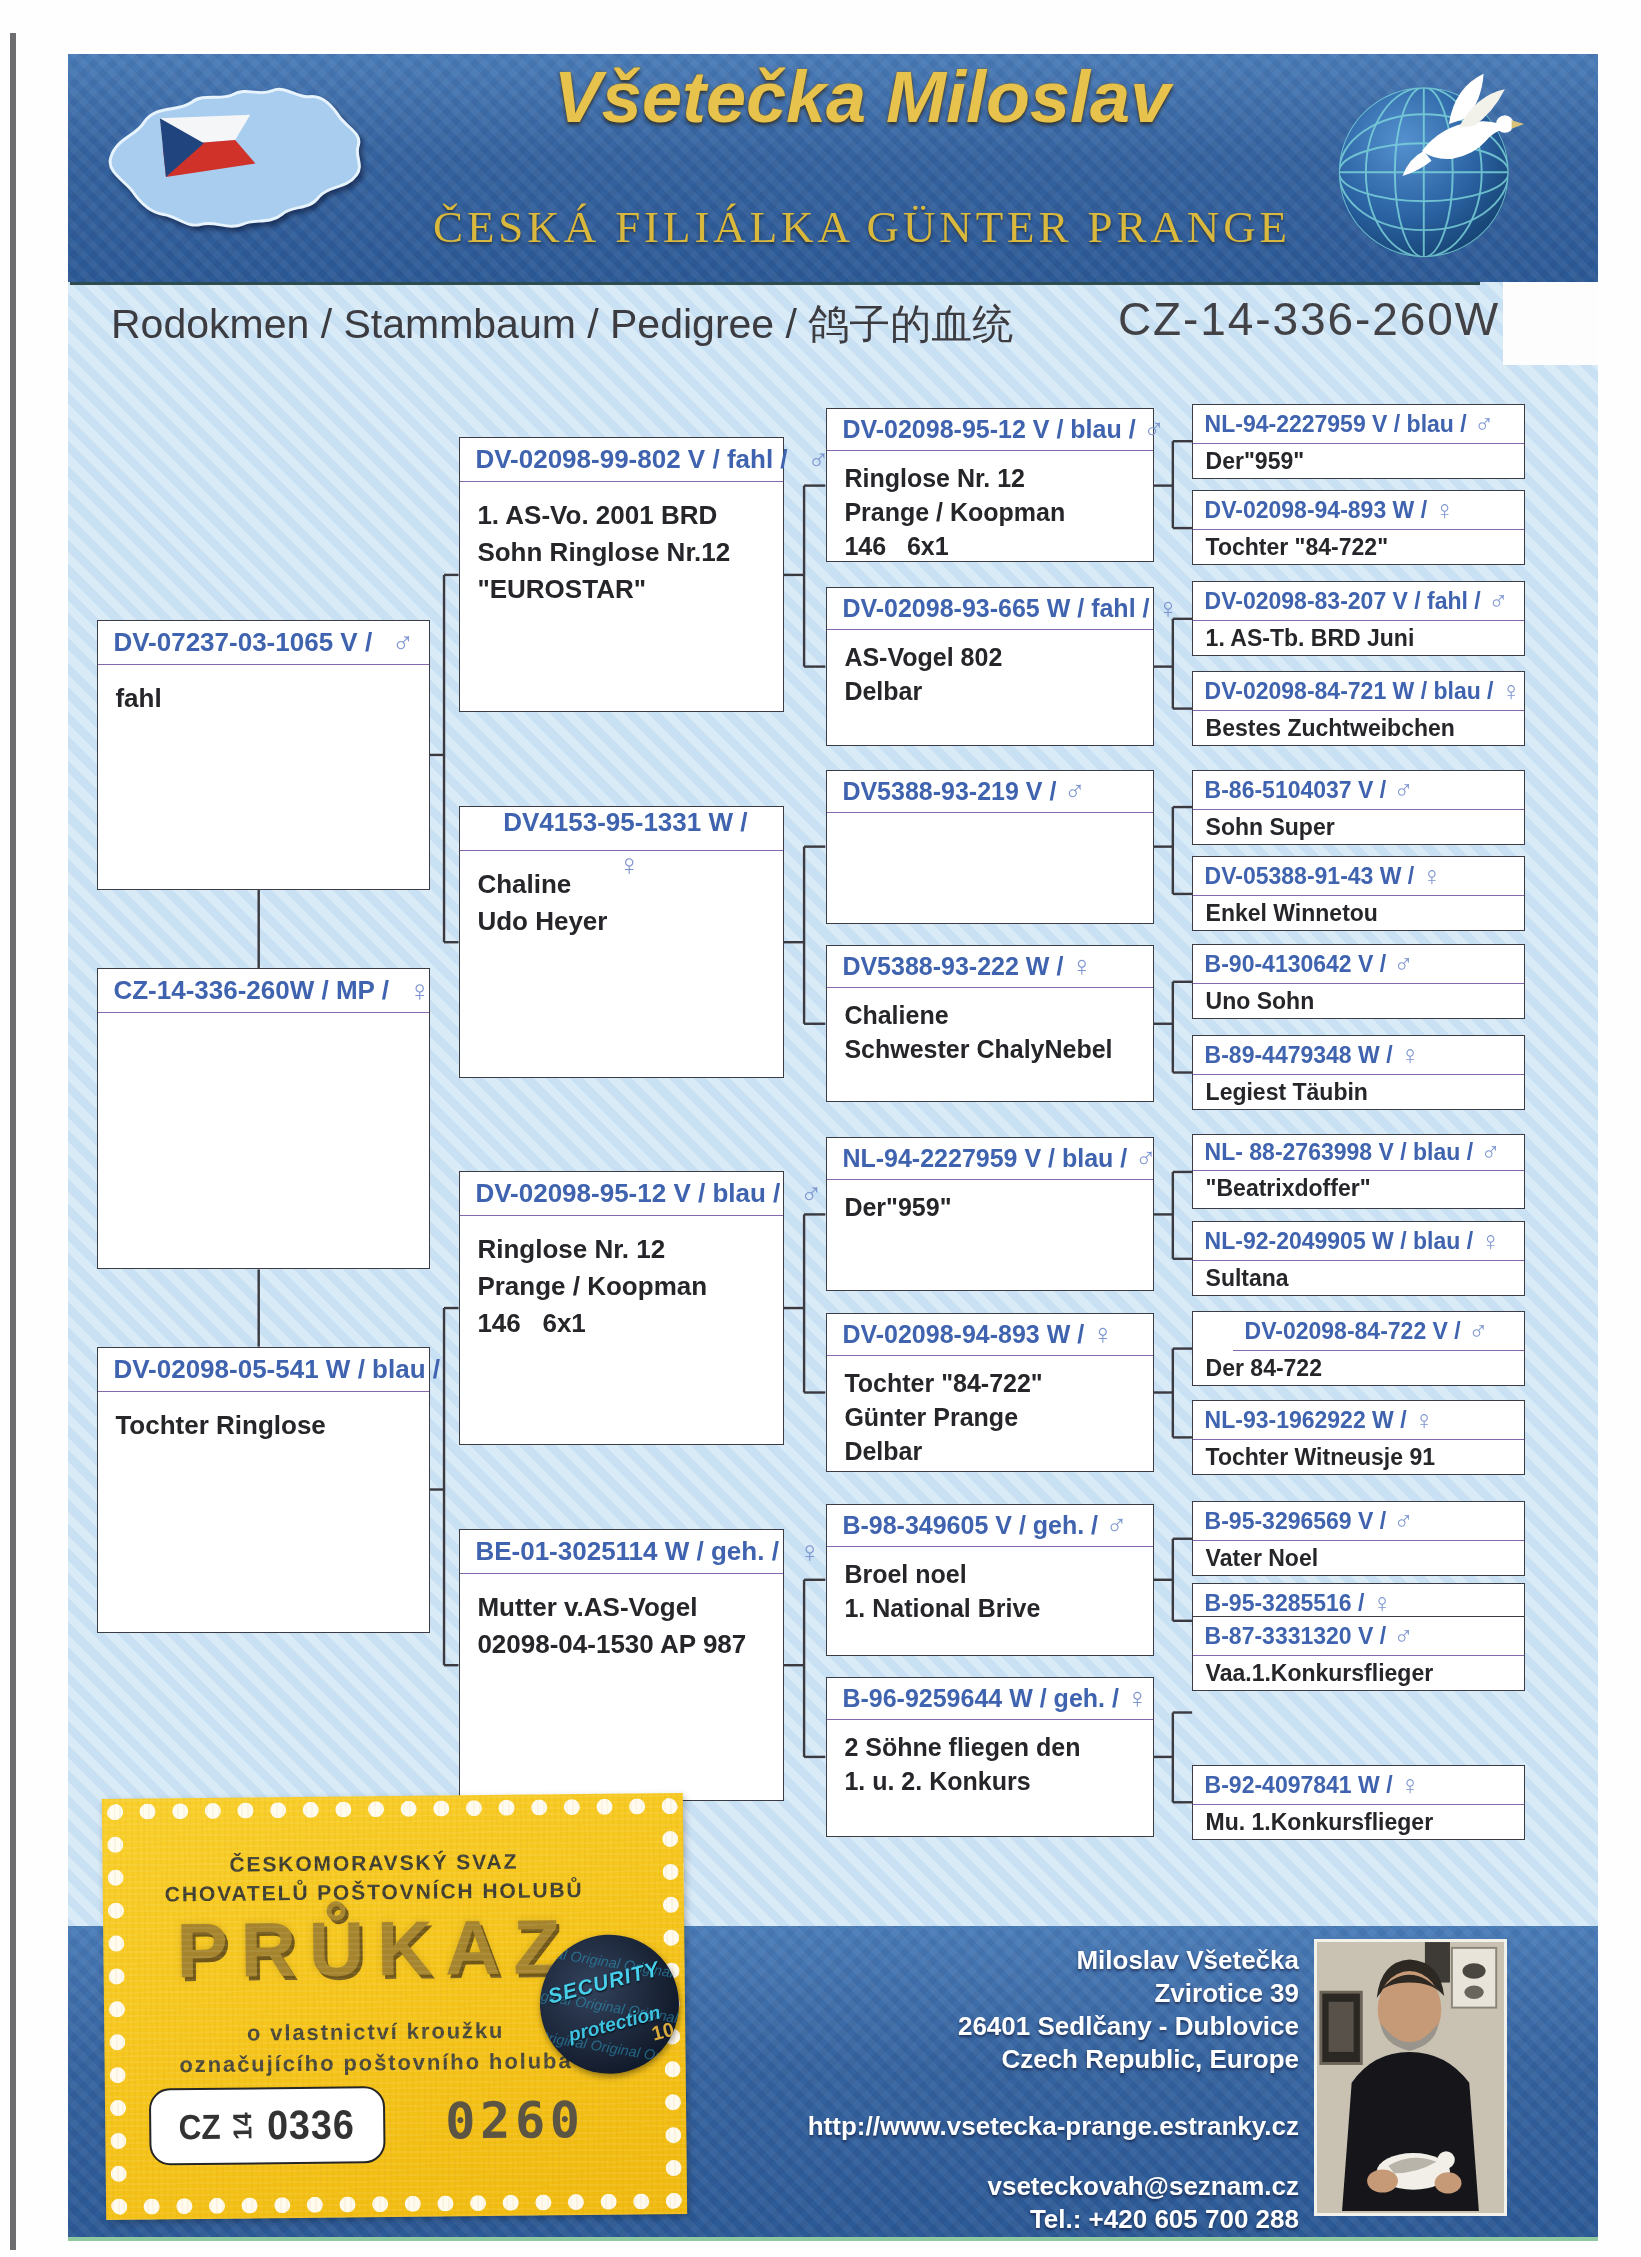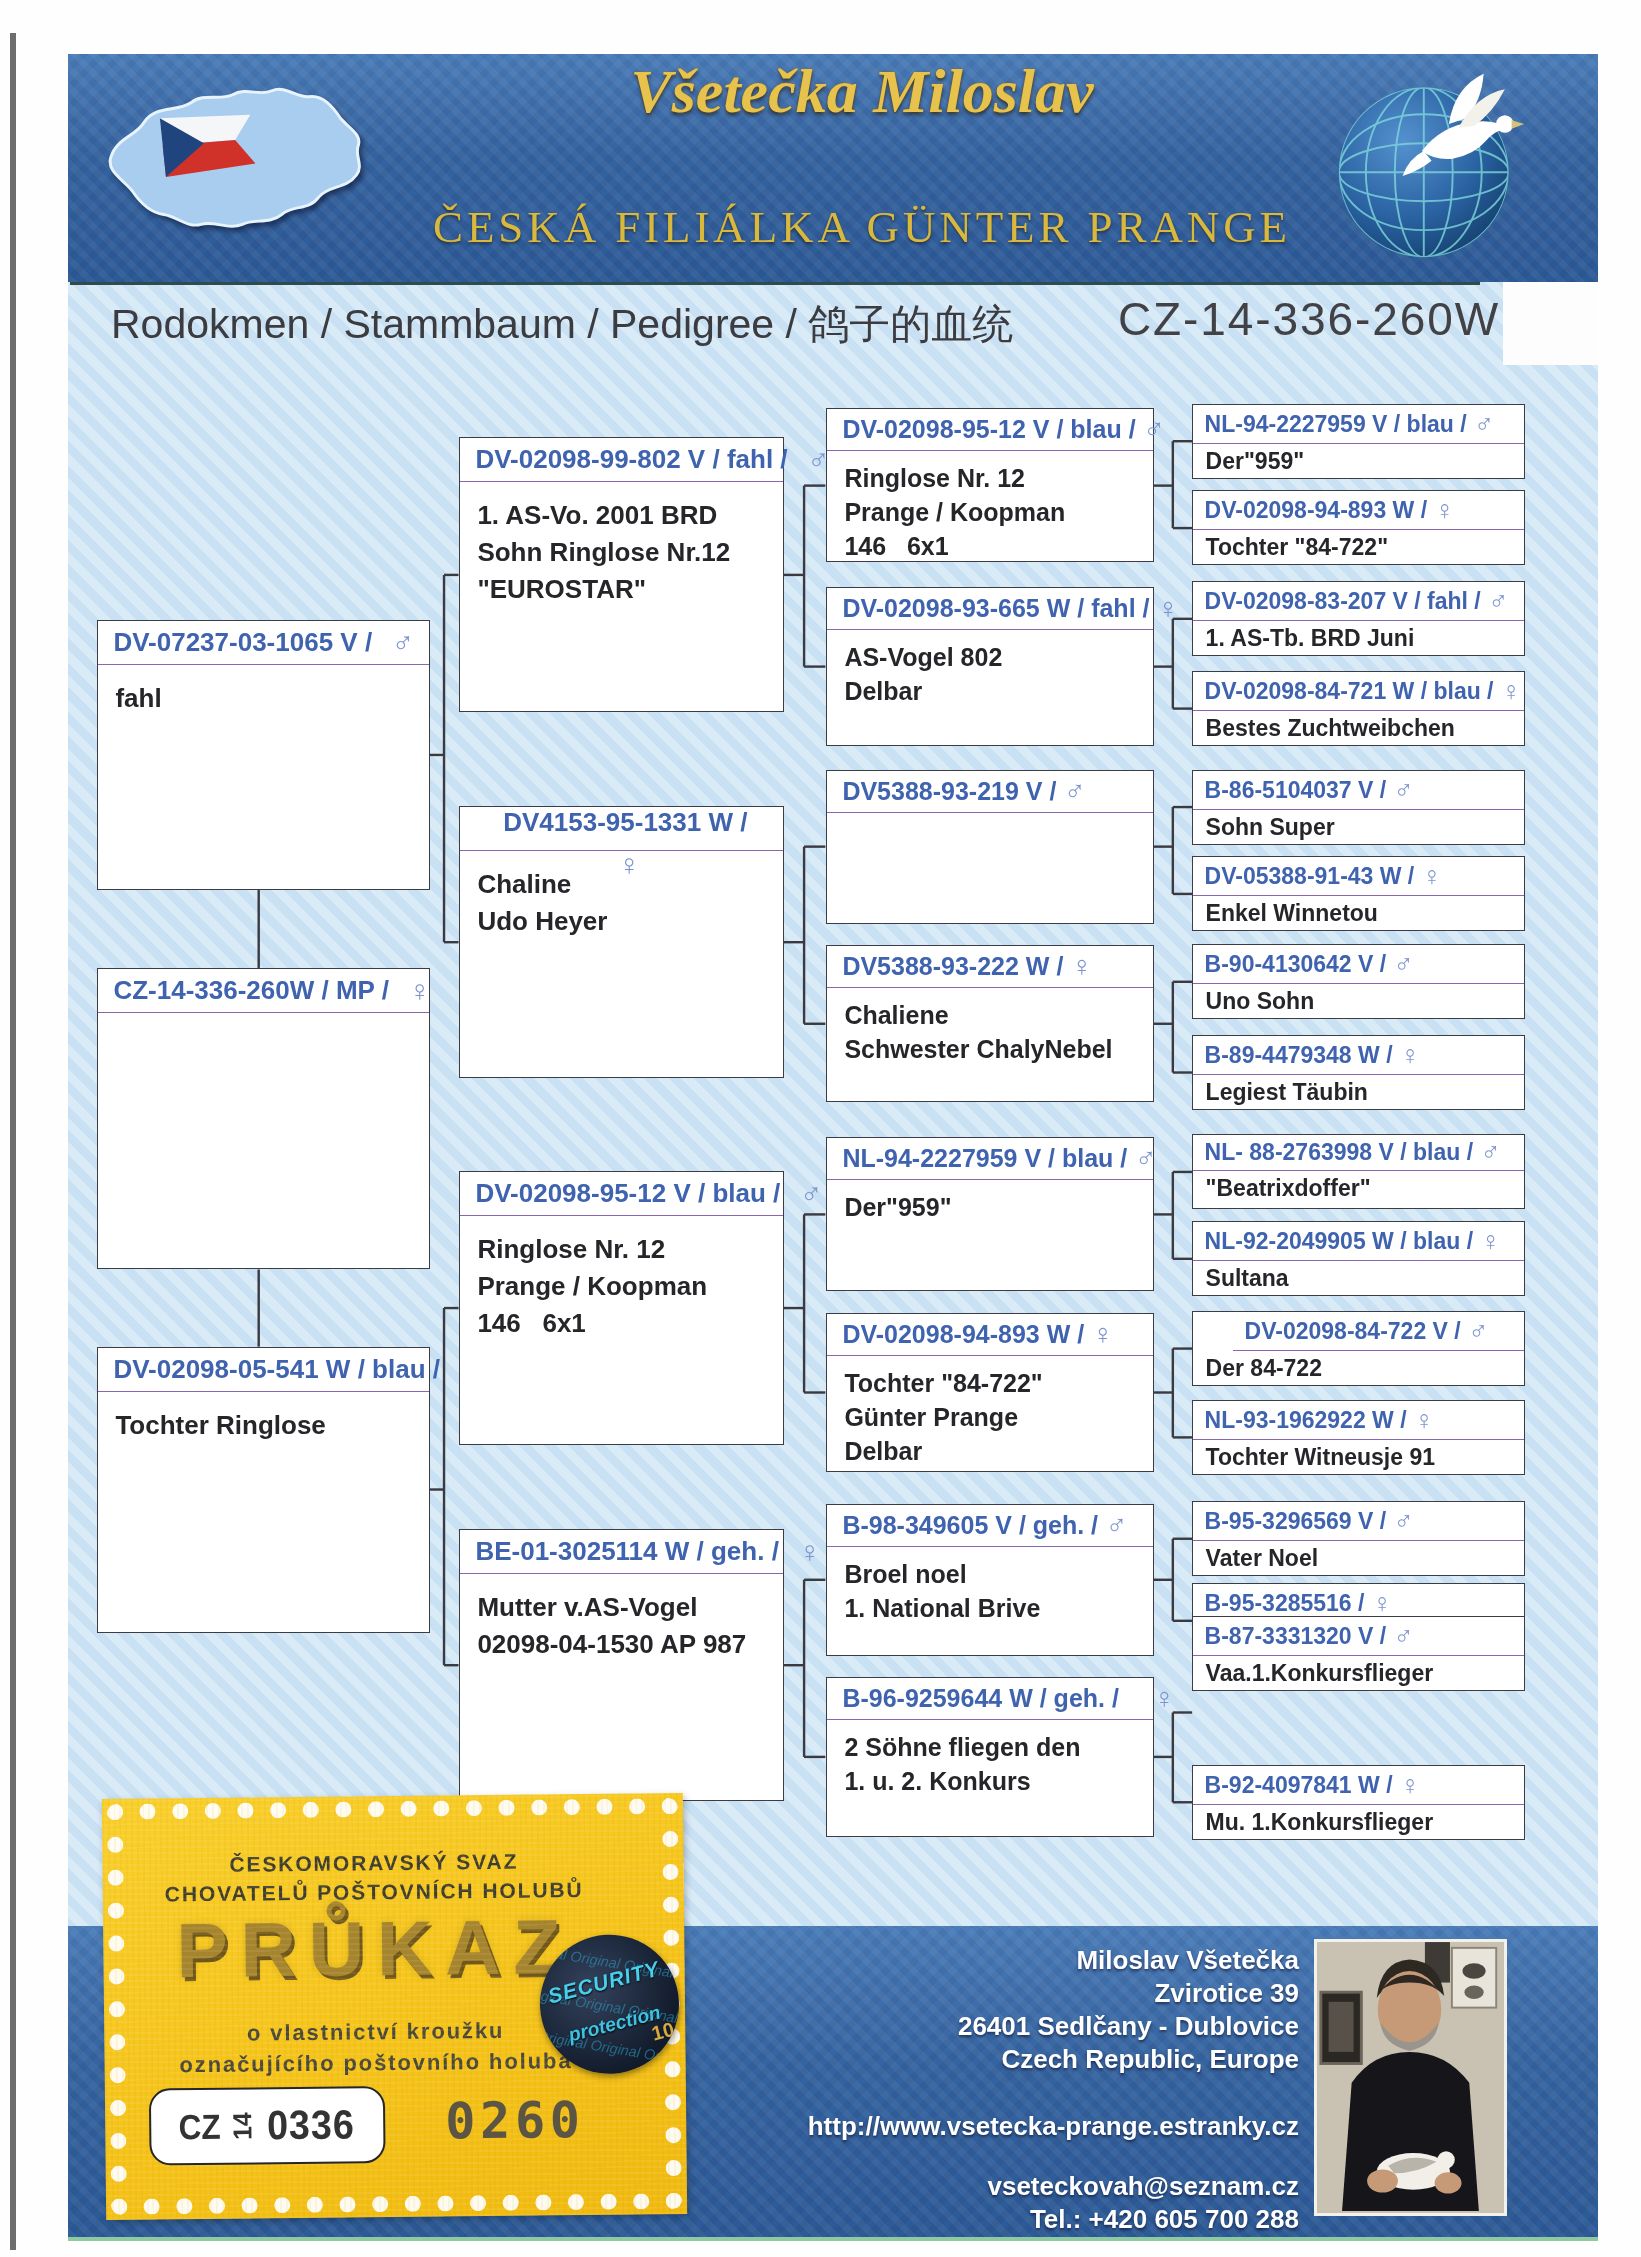--- a/index.html
+++ b/index.html
@@ -15,21 +15,21 @@
   
   .band{position:absolute;background:linear-gradient(180deg,#4a7cb8 0%,#35639f 45%,#2c5a96 100%);
         background-color:#33619d;}
   .band::before{content:"";position:absolute;inset:0;pointer-events:none;
         background:repeating-linear-gradient(45deg,rgba(255,255,255,.05) 0 6.8px,transparent 6.8px 13.5px),
                    repeating-linear-gradient(-45deg,rgba(0,0,40,.05) 0 6.8px,transparent 6.8px 13.5px);}
   .header-band{left:68px;top:54px;width:1530px;height:228px;}
   .footer-band{left:68px;top:1926px;width:1530px;height:311px;border-bottom:4.8px solid #8ec9a0;}
 
   .script-title{position:absolute;left:174px;right:116px;top:1.9px;text-align:center;
-        font-family:Liberation Serif, serif;font-style:italic;font-weight:700;font-size:62px;
+        font-family:Liberation Sans, sans-serif;font-style:italic;font-weight:700;font-size:72px;
         color:#e7c24d;text-shadow:0 2.9px 3.9px rgba(30,20,0,.6),0 0 1.9px #8a6a1a;white-space:nowrap;}
   .sub-title{position:absolute;left:174px;right:116px;top:147px;text-align:center;
         font-family:"Liberation Serif",serif;font-size:45px;letter-spacing:3.9px;color:#d9b83e;
         text-shadow:0 1.9px 2.9px rgba(25,15,0,.55);white-space:nowrap;}
   .map-wrap{position:absolute;left:27px;top:21px;width:275px;height:172px;filter:drop-shadow(3.9px 4.8px 2.9px rgba(0,0,25,.45));}
   .globe-wrap{position:absolute;right:70px;top:11.6px;width:193px;height:198px;}
 
   
   .title-rule{position:absolute;left:70px;top:282px;width:1410px;height:2.9px;background:#2e4b4e;}
   .ped-label{position:absolute;left:111px;top:297px;font-size:41px;color:#3b3b40;}
@@ -347,21 +347,21 @@
         <div class="hd" style="height: 42px;">
           <span>B-98-349605 V / geh. /</span>
           <span class="sym">♂</span>
         </div>
         <div class="bd">
           <div class="ln">Broel noel</div>
           <div class="ln">1. National Brive</div>
         </div>
       </div>
       <div class="pbox c3" style="left: 826px; top: 1677px; width: 328px; height: 160px;">
-        <div class="hd" style="height: 42px; gap: 27px;">
+        <div class="hd" style="height: 42px;">
           <span>B-96-9259644 W / geh. /</span>
           <span class="sym">♀</span>
         </div>
         <div class="bd">
           <div class="ln">2 Söhne fliegen den</div>
           <div class="ln">1. u. 2. Konkurs</div>
         </div>
       </div>
       <div class="pbox c4" style="left: 1192px; top: 404px; width: 333px; height: 75px;">
         <div class="hd" style="height: 39px;">

